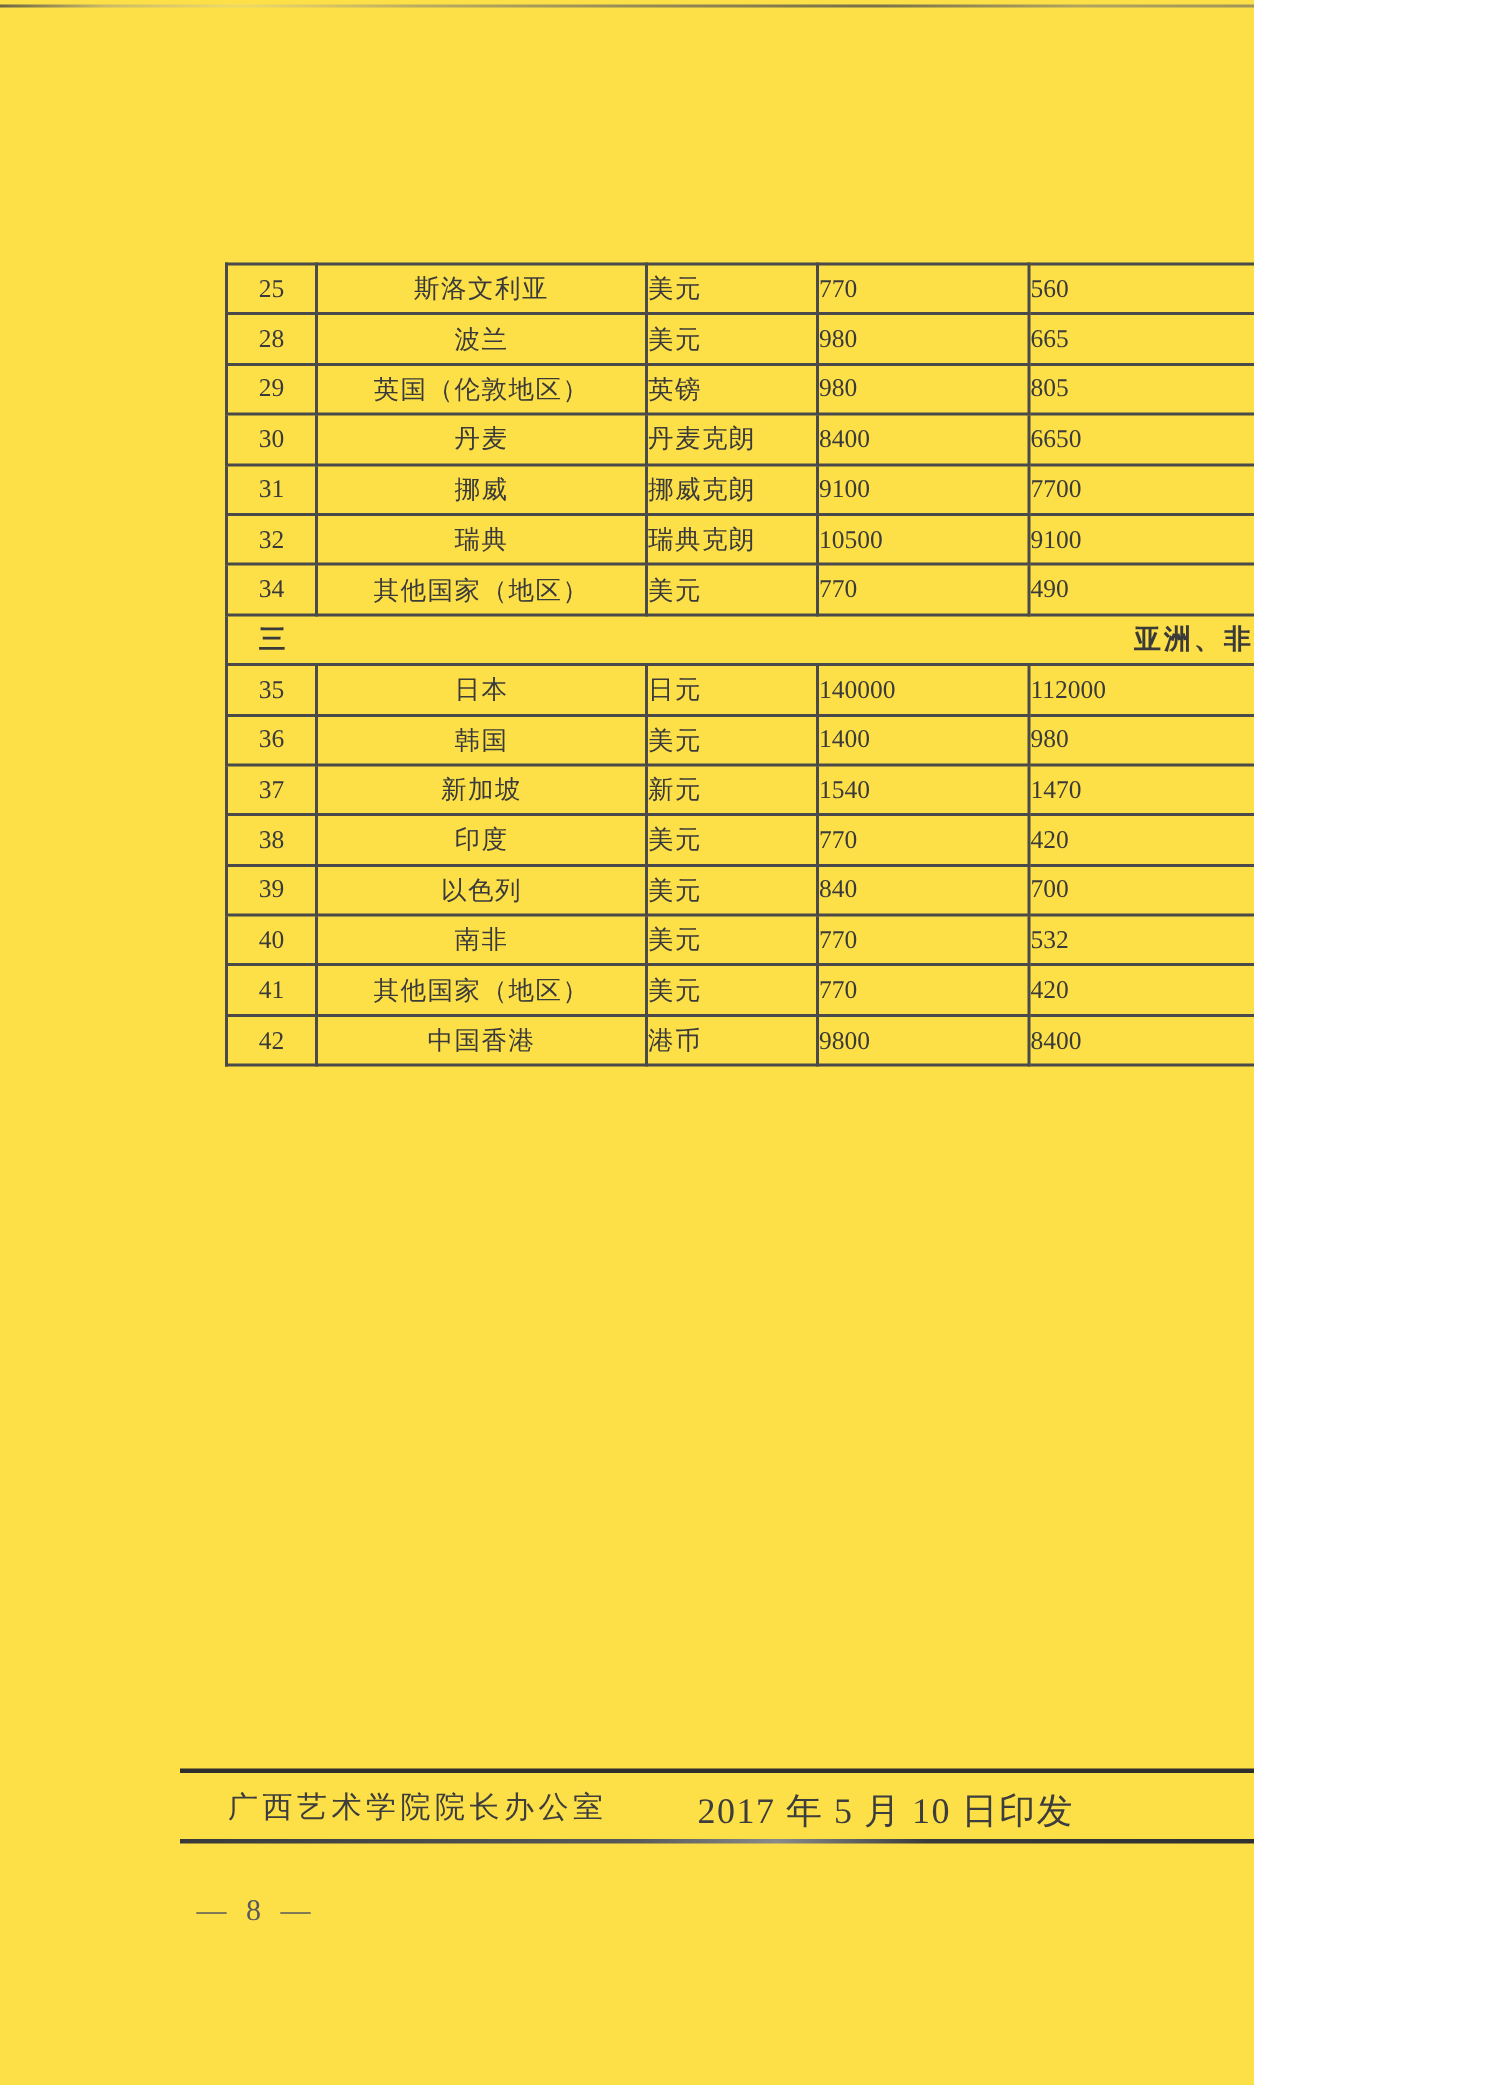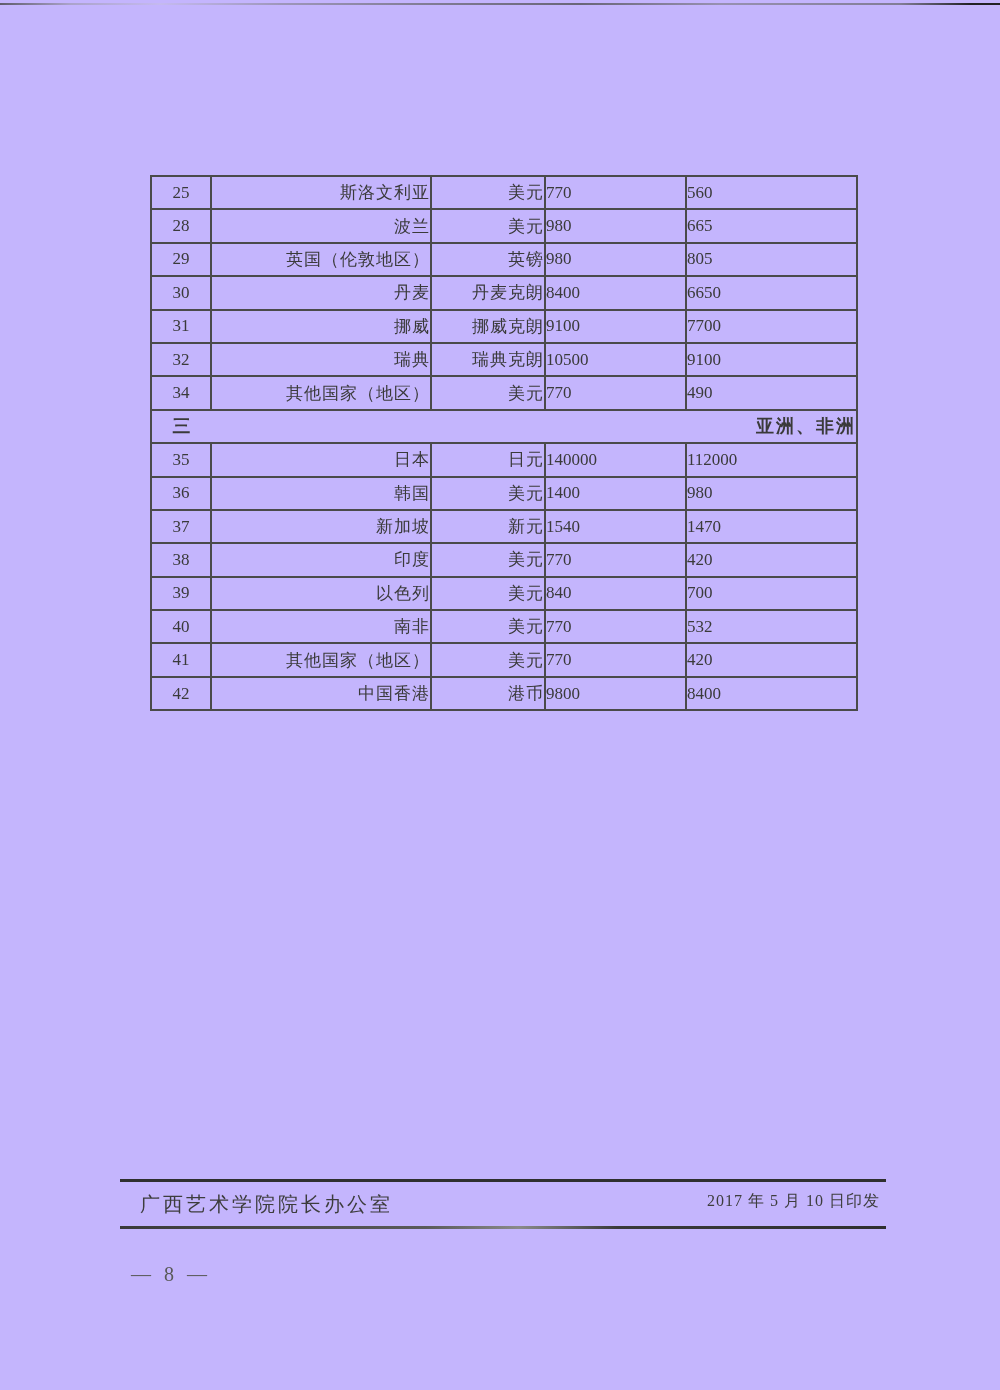--- a/index.html
+++ b/index.html
@@ -1,20 +1,20 @@
 <!DOCTYPE html>
 <html><head>
 <meta charset="utf-8">
 <style>
   html,body{margin:0;padding:0;}
   .page{
     position:relative;
-    width:1000px;
+    width:836px;
     height:1390px;
-    background:#c4b5fd;
+    background:#fde047;
     font-family:"Liberation Serif","DejaVu Serif",serif;
     color:#383838;
     overflow:hidden;
   }
   
   .top-artifact{
     position:absolute;
     left:0; top:3px;
     width:1000px; height:2px;
     background:linear-gradient(90deg,
@@ -35,48 +35,48 @@
     border:2px solid #4a4a4a;
     font-size:17px;
     color:#3a3a3a;
     padding:0;
     vertical-align:middle;
     height:31.4px; 
     white-space:nowrap;
     overflow:hidden;
   }
   td.c-no{ text-align:center; font-size:16px; }
-  td.c-country{ text-align:right; padding-left:12px; letter-spacing:1px;margin-left:35px; }
-  td.c-currency{ text-align:right; letter-spacing:1px; }
+  td.c-country{ text-align:center; padding-left:12px; letter-spacing:1px;margin-left:35px; }
+  td.c-currency{ text-align:left; letter-spacing:1px; }
   td.c-amt{ text-align:left; font-size:16px; }
   tr.section-row td{ font-weight:bold; font-size:18px; }
   tr.section-row td.sec-no{ border-right:none; text-align:center; }
   tr.section-row td.sec-title{ border-left:none; text-align:right; padding-left:10px; letter-spacing:2px; }
   .footer-line{
     position:absolute;
     left:120px;
     width:766px;
     height:2.5px;
     background:#2f2f2f;
   }
   .footer-line.l1{ top:1179px; }
   .footer-line.l2{ top:1226px;
     background:linear-gradient(90deg,#3a3a3a 0%,#5a5a5a 40%,#8a8a8a 52%,#3a3a3a 65%,#2f2f2f 100%);
   }
   .footer-issuer{
     position:absolute;
-    left:140px; top:1191px;
+    left:152px; top:1191px;
     font-size:20px;
     letter-spacing:3px;
     color:#3d3d3d;
   }
   .footer-date{
     position:absolute;
     right:120px; top:1191px;
-    font-size:16px;
+    font-size:24px;
     letter-spacing:1px;
     color:#3d3d3d;
   }
   .page-number{
     position:absolute;
     left:131px; top:1263px;
     font-size:20px;
     letter-spacing:4px;
     color:#5a5a5a;
   }

